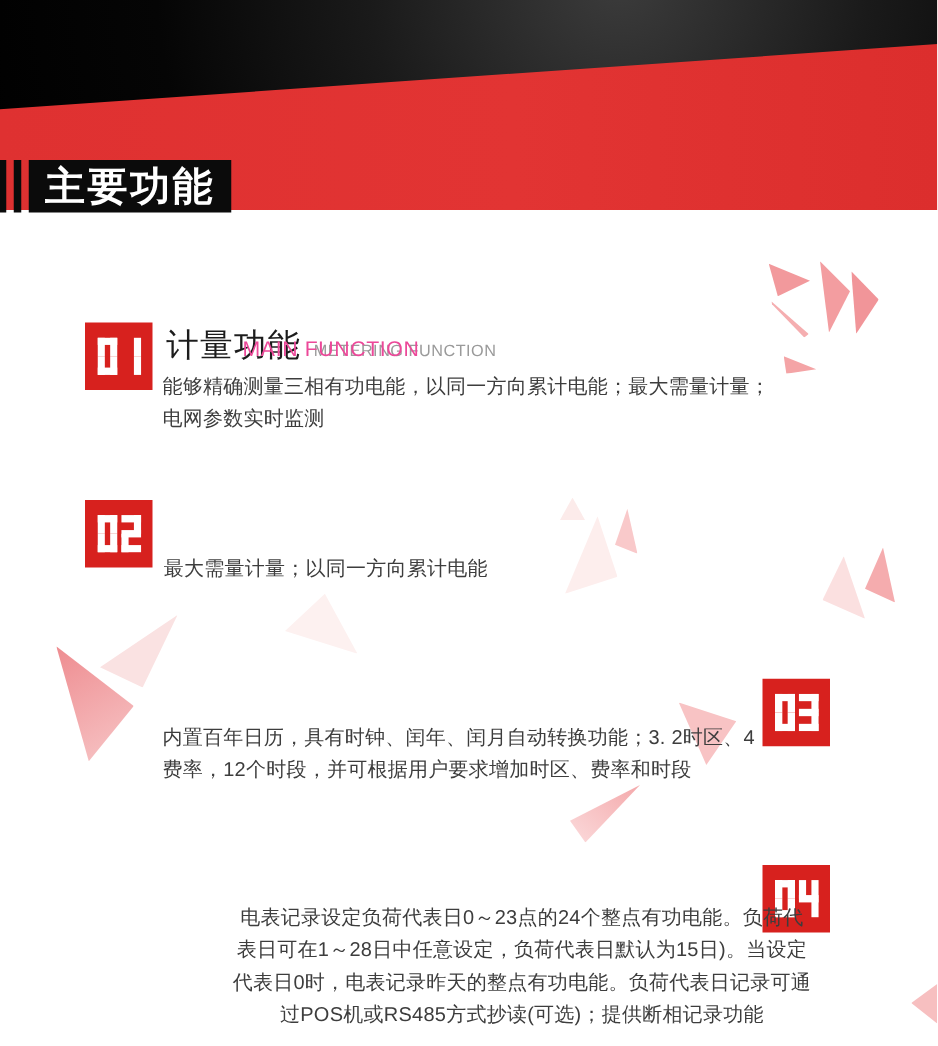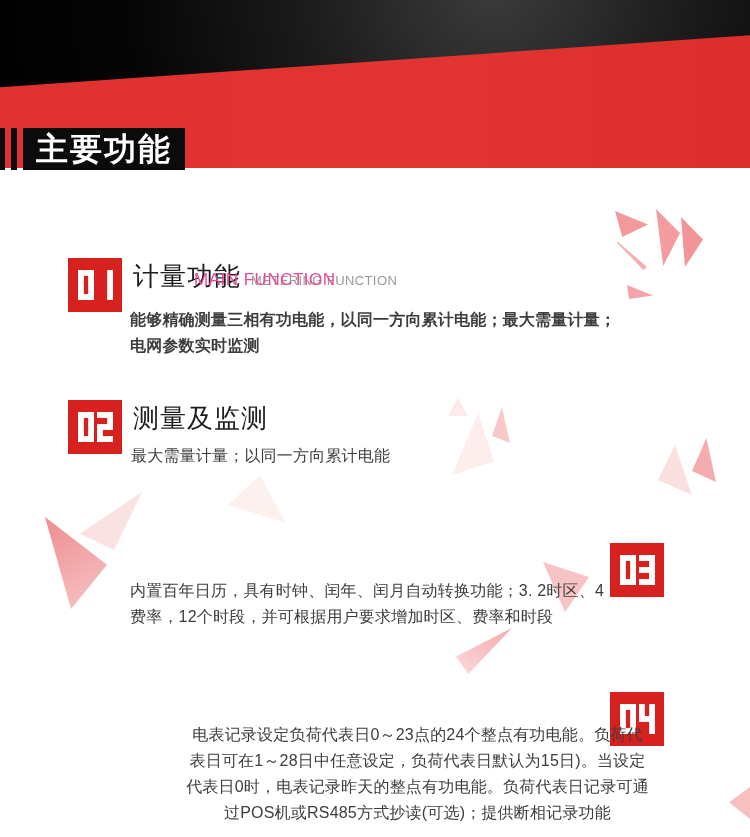--- a/index.html
+++ b/index.html
@@ -84,21 +84,21 @@
           <svg viewBox="0 0 15 28" class="segdigit">
             <rect x="9.5" y="0" width="5.5" height="14" fill="#fff"></rect>
             <rect x="9.5" y="14" width="5.5" height="14" fill="#fff"></rect>
           </svg>
         </span>
     </div>
     <div class="trow left" style="left:133px;top:262px;">
       <span class="tcn">计量功能</span>
       <span class="ten">METERING FUNCTION</span>
     </div>
-    <div class="body" style="left:130px;top:307px;width:560px;font-weight:bold;">能够精确测量三相有功电能，以同一方向累计电能；最大需量计量；
+    <div class="body" style="left:130px;top:297px;width:560px;">能够精确测量三相有功电能，以同一方向累计电能；最大需量计量；
 电网参数实时监测</div>
   </div>
 
   <div class="sec">
     <div class="badge" style="left:68px;top:400px;">
       <span class="segnum" style="display: flex; gap: 3px;">
           <svg viewBox="0 0 15 28" class="segdigit">
             <rect x="0" y="0" width="15" height="5.5" fill="#fff"></rect>
             <rect x="9.5" y="0" width="5.5" height="14" fill="#fff"></rect>
             <rect x="9.5" y="14" width="5.5" height="14" fill="#fff"></rect>
@@ -109,21 +109,20 @@
           <svg viewBox="0 0 15 28" class="segdigit">
             <rect x="0" y="0" width="15" height="5.5" fill="#fff"></rect>
             <rect x="9.5" y="0" width="5.5" height="14" fill="#fff"></rect>
             <rect x="0" y="11.25" width="15" height="5.5" fill="#fff"></rect>
             <rect x="0" y="14" width="5.5" height="14" fill="#fff"></rect>
             <rect x="0" y="22.5" width="15" height="5.5" fill="#fff"></rect>
           </svg>
         </span>
     </div>
     <div class="trow left" style="left:133px;top:404px;">
-      <span class="tcn">测量及监测</span>
     </div>
     <div class="body" style="left:131px;top:443px;width:560px;">最大需量计量；以同一方向累计电能</div>
   </div>
 
   <div class="sec">
     <div class="badge" style="left:610px;top:543px;">
       <span class="segnum" style="display: flex; gap: 3px;">
           <svg viewBox="0 0 15 28" class="segdigit">
             <rect x="0" y="0" width="15" height="5.5" fill="#fff"></rect>
             <rect x="9.5" y="0" width="5.5" height="14" fill="#fff"></rect>

